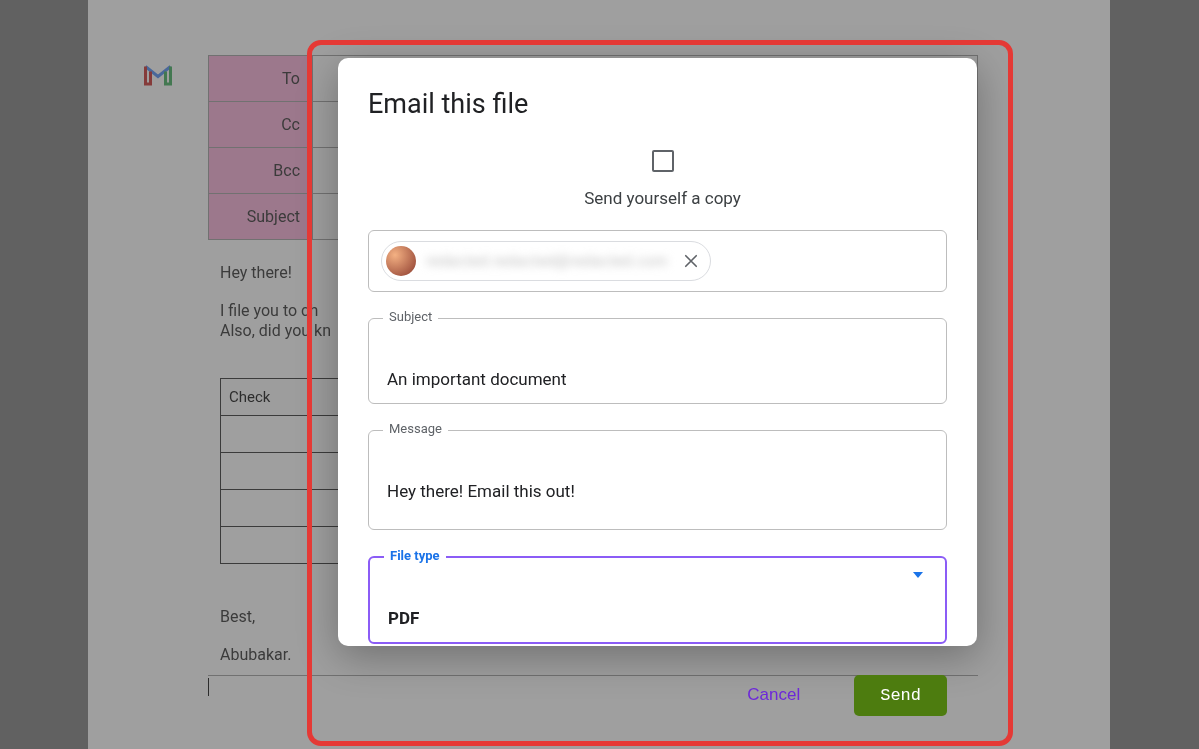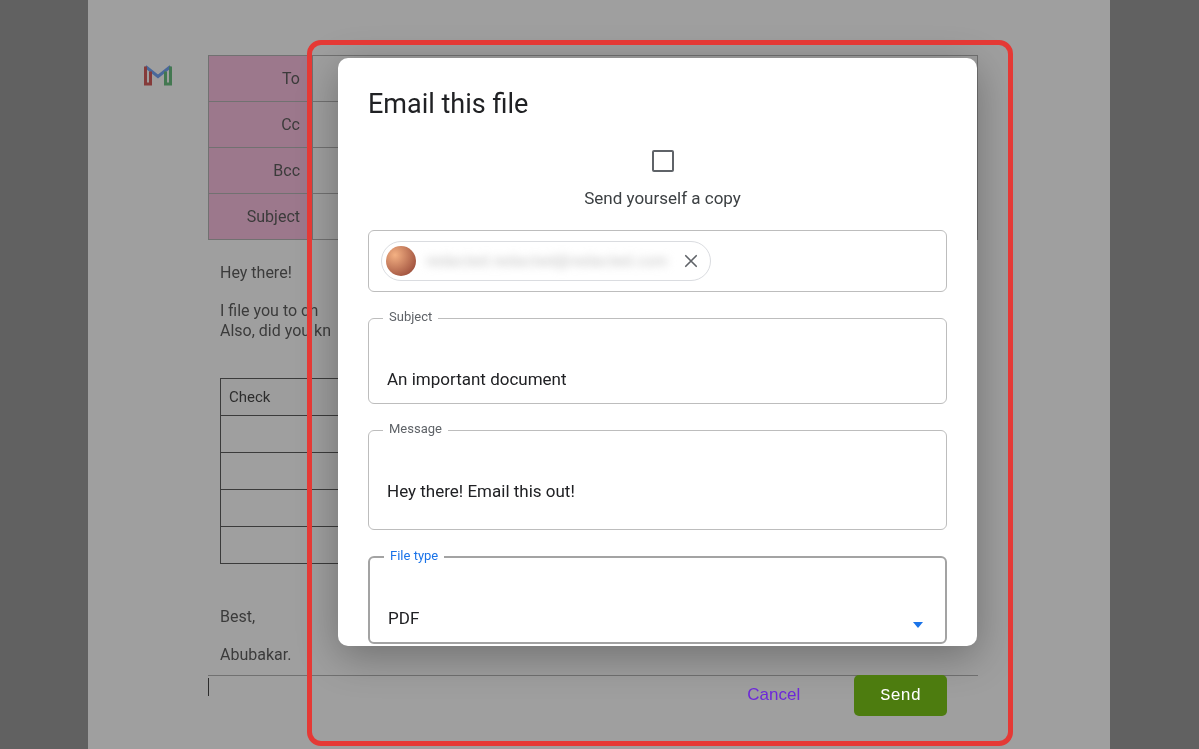--- a/index.html
+++ b/index.html
@@ -104,21 +104,21 @@
 
   .field {
     position: relative;
     border: 1px solid #bdbdbd;
     border-radius: 6px;
     padding: 14px 18px;
     margin-bottom: 26px;
   }
   .field.recipients { padding: 10px 12px; }
   .field.msg { height: 100px; }
-  .field.filetype { border: 2px solid #a3a3a3; margin-bottom: 30px; cursor: pointer; display:flex; align-items:flex-end; justify-content:space-between; }
+  .field.filetype { border: 2px solid #8b5cf6; margin-bottom: 30px; cursor: pointer; display:flex; align-items:flex-start; justify-content:space-between;font-weight:bold; }
   .field-legend {
     position: absolute;
     top: -10px; left: 14px;
     background: #fff;
     padding: 0 6px;
     font-size: 13px;
     color: #5f6368;
   }
   .field.filetype .field-legend { color: #1a73e8; }
   .field-value { font-size: 17px; color: #202124; margin-top: 36px; }

